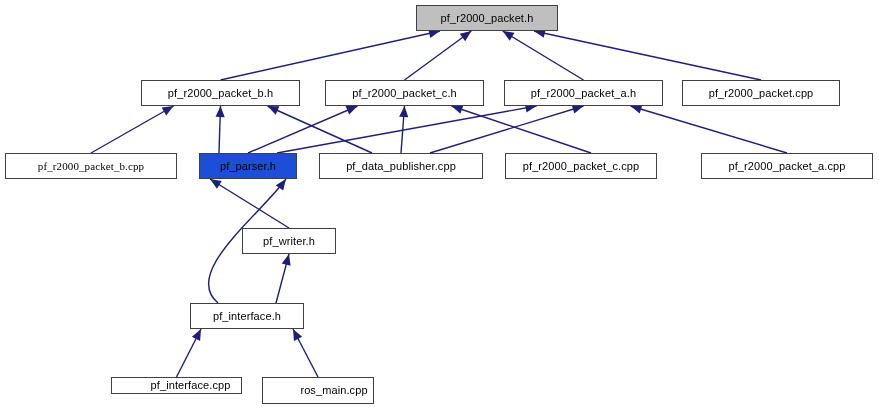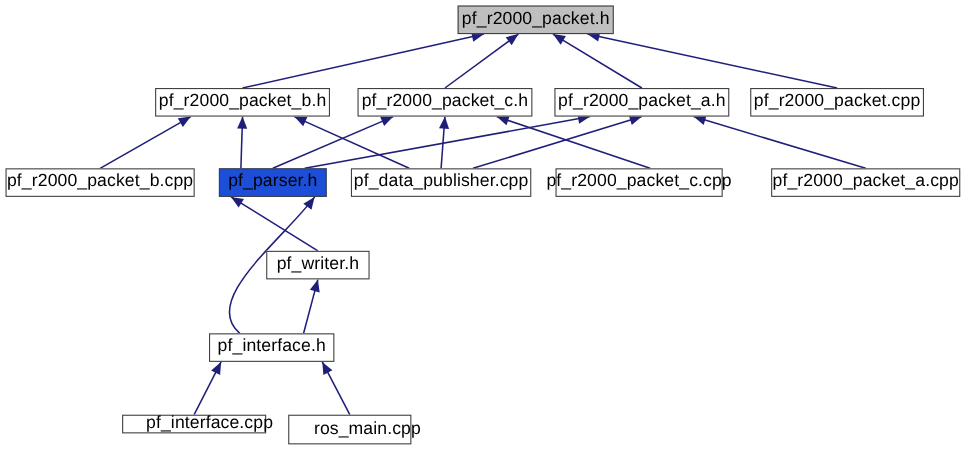--- a/index.html
+++ b/index.html
@@ -22,21 +22,21 @@
     width: 879px;
     height: 411px;
     pointer-events: none;
   }
   .gnode {
     position: absolute;
     box-sizing: border-box;
     border: 1px solid #404040;
     background: #ffffff;
     color: #000000;
-    font-size: 16px;
+    font-size: 11px;
     line-height: 1;
     display: flex;
     align-items: center;
     justify-content: center;
     white-space: nowrap;
     letter-spacing: 0.1px;
     z-index: 5;
   }
   .gnode.root {
     background: #bfbfbf;
@@ -133,21 +133,21 @@
     </div>
     <div class="gnode" style="left: 325px; top: 80px; width: 159px; height: 26px; border-color: rgb(64, 64, 64); background: rgb(255, 255, 255);">
       <span class="gnode-label">pf_r2000_packet_c.h</span>
     </div>
     <div class="gnode" style="left: 504px; top: 80px; width: 159px; height: 26px; border-color: rgb(64, 64, 64); background: rgb(255, 255, 255); justify-content: center;">
       <span class="gnode-label">pf_r2000_packet_a.h</span>
     </div>
     <div class="gnode" style="left: 682px; top: 80px; width: 158px; height: 26px; border-color: rgb(64, 64, 64); background: rgb(255, 255, 255);">
       <span class="gnode-label">pf_r2000_packet.cpp</span>
     </div>
-    <div class="gnode" style="left: 5px; top: 153px; width: 172px; height: 26px; border-color: rgb(64, 64, 64); background: rgb(255, 255, 255);">
+    <div class="gnode" style="left: 5px; top: 153px; width: 172px; height: 26px; border-color: rgb(64, 64, 64); background: rgb(255, 255, 255); font-family: Liberation Serif, serif;">
       <span class="gnode-label">pf_r2000_packet_b.cpp</span>
     </div>
     <div class="gnode" style="left: 199px; top: 153px; width: 98px; height: 26px; border-color: rgb(64, 64, 64); background: #1d4ed8;">
       <span class="gnode-label">pf_parser.h</span>
     </div>
     <div class="gnode" style="left: 319px; top: 153px; width: 164px; height: 26px; border-color: rgb(64, 64, 64); background: rgb(255, 255, 255);">
       <span class="gnode-label">pf_data_publisher.cpp</span>
     </div>
     <div class="gnode" style="left: 505px; top: 153px; width: 152px; height: 26px; border-color: rgb(64, 64, 64); background: rgb(255, 255, 255);">
       <span class="gnode-label">pf_r2000_packet_c.cpp</span>

